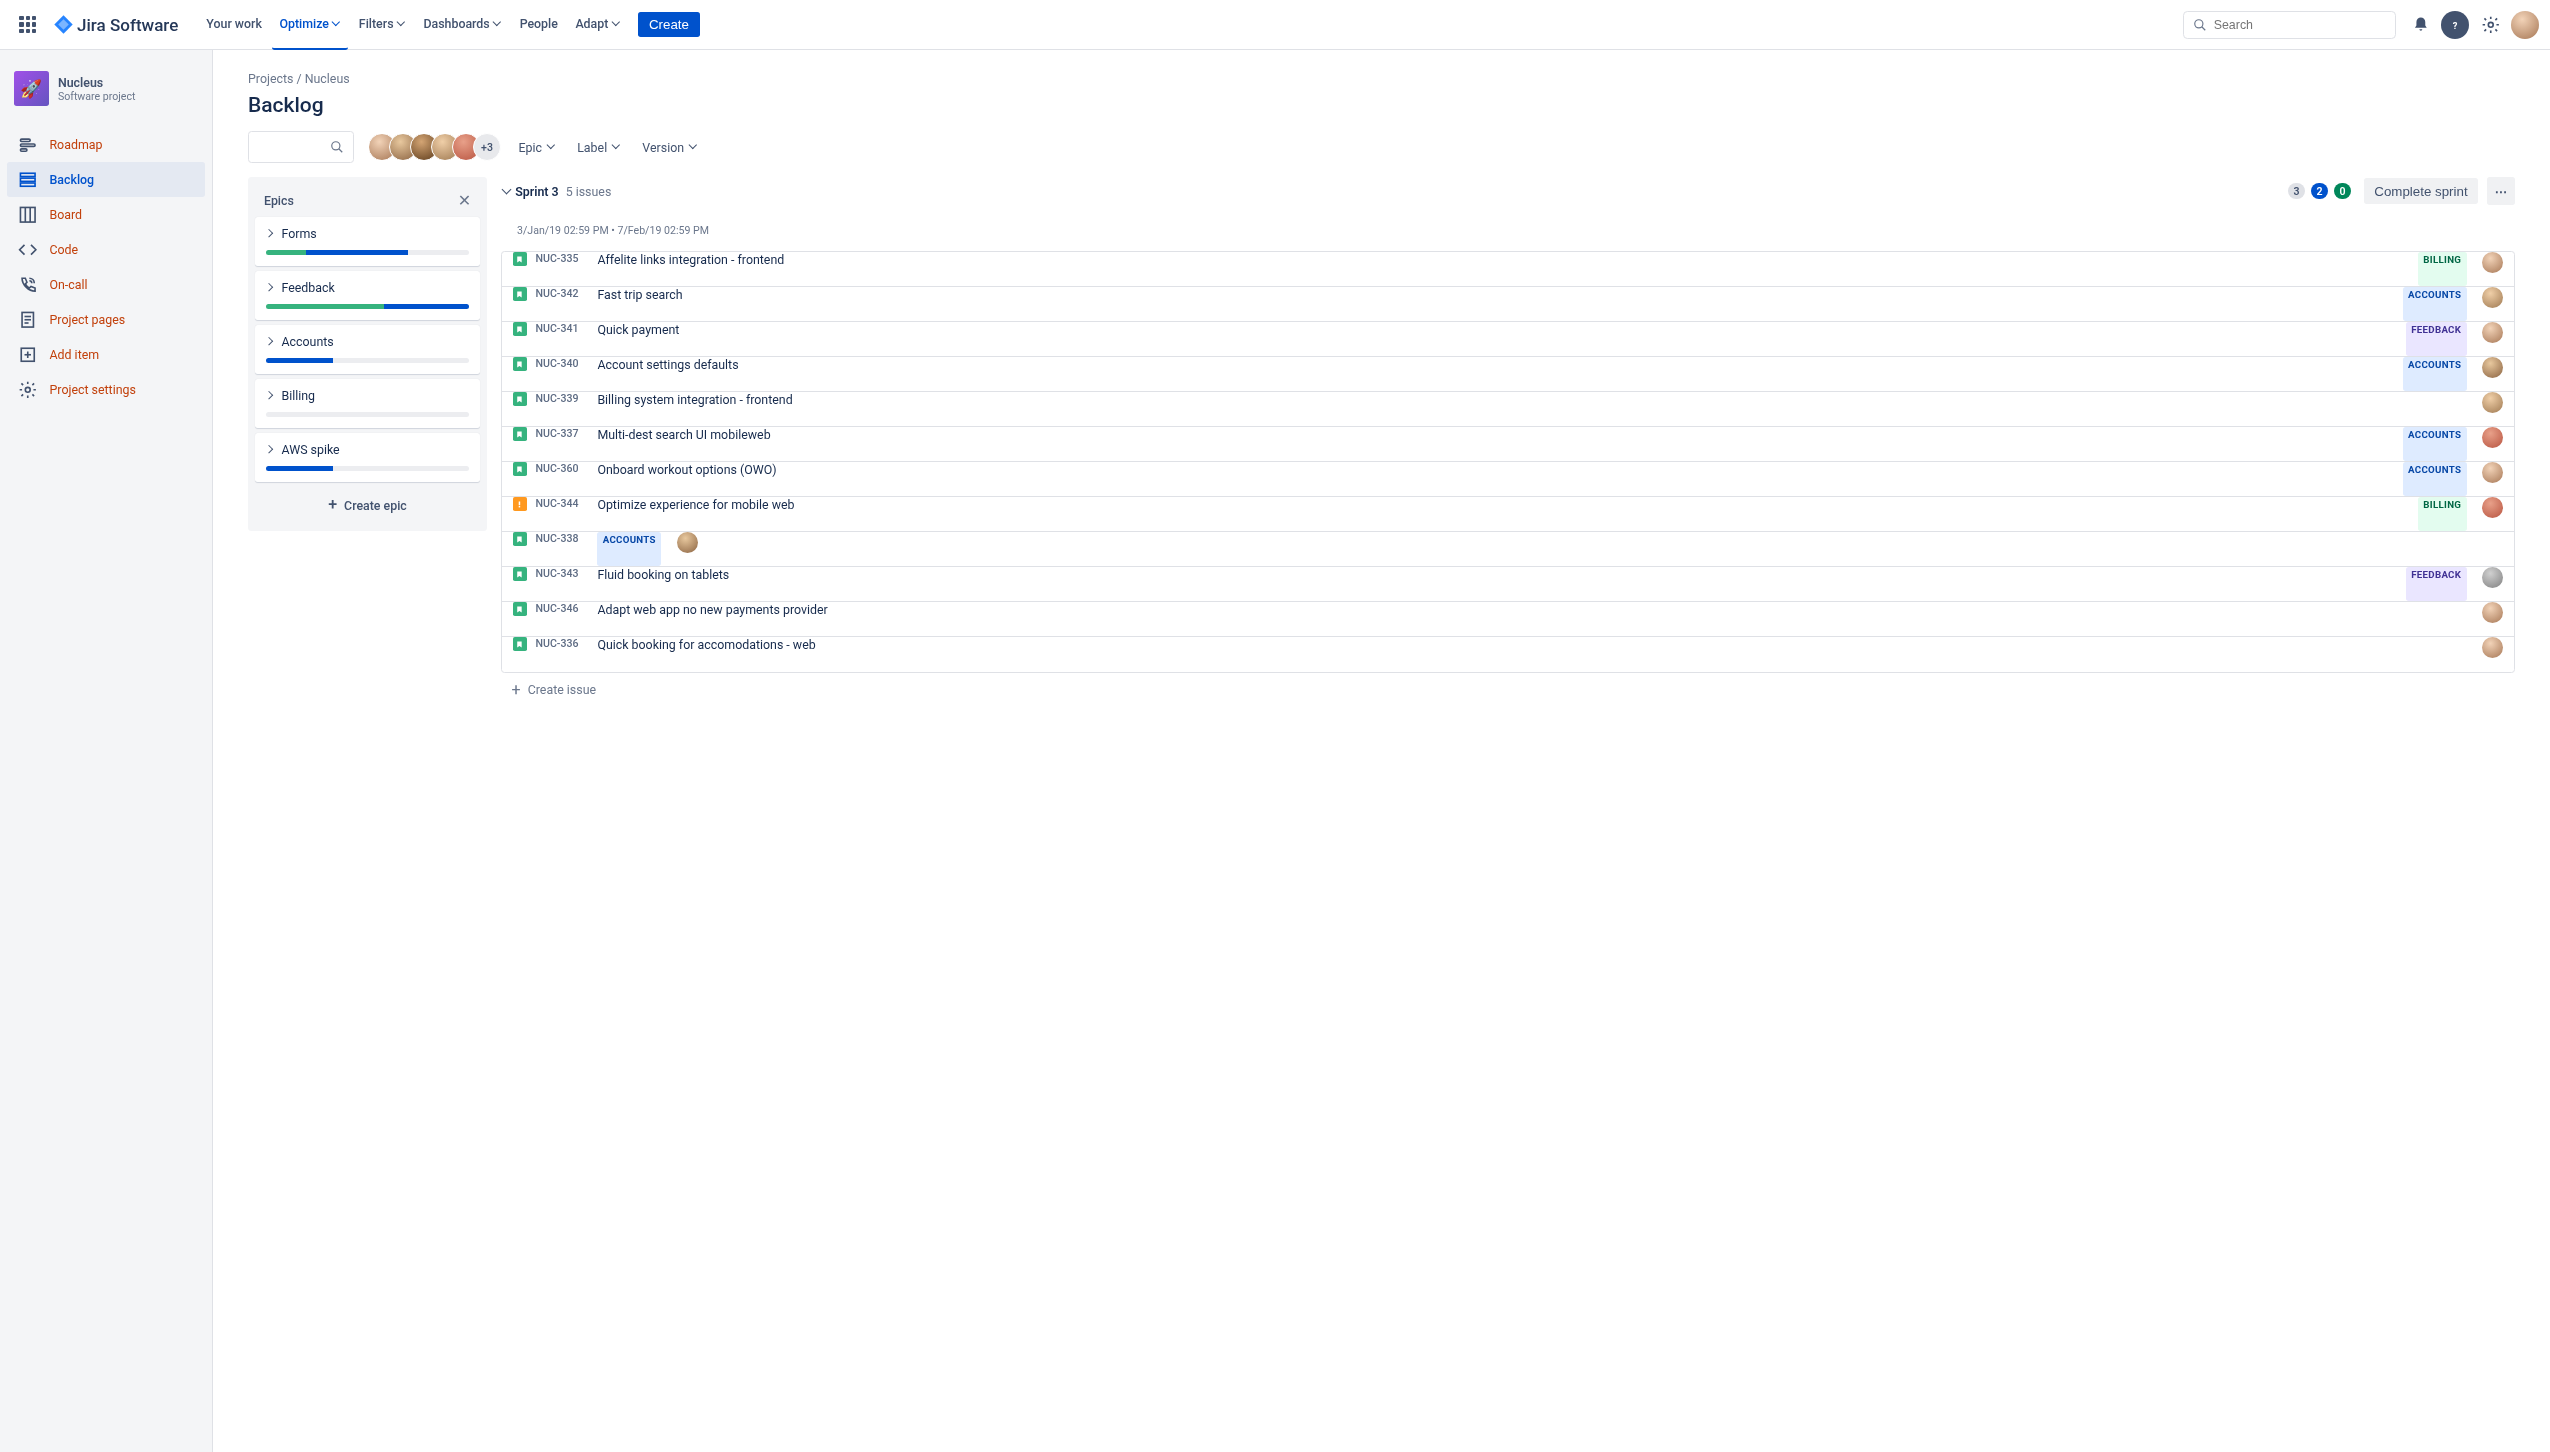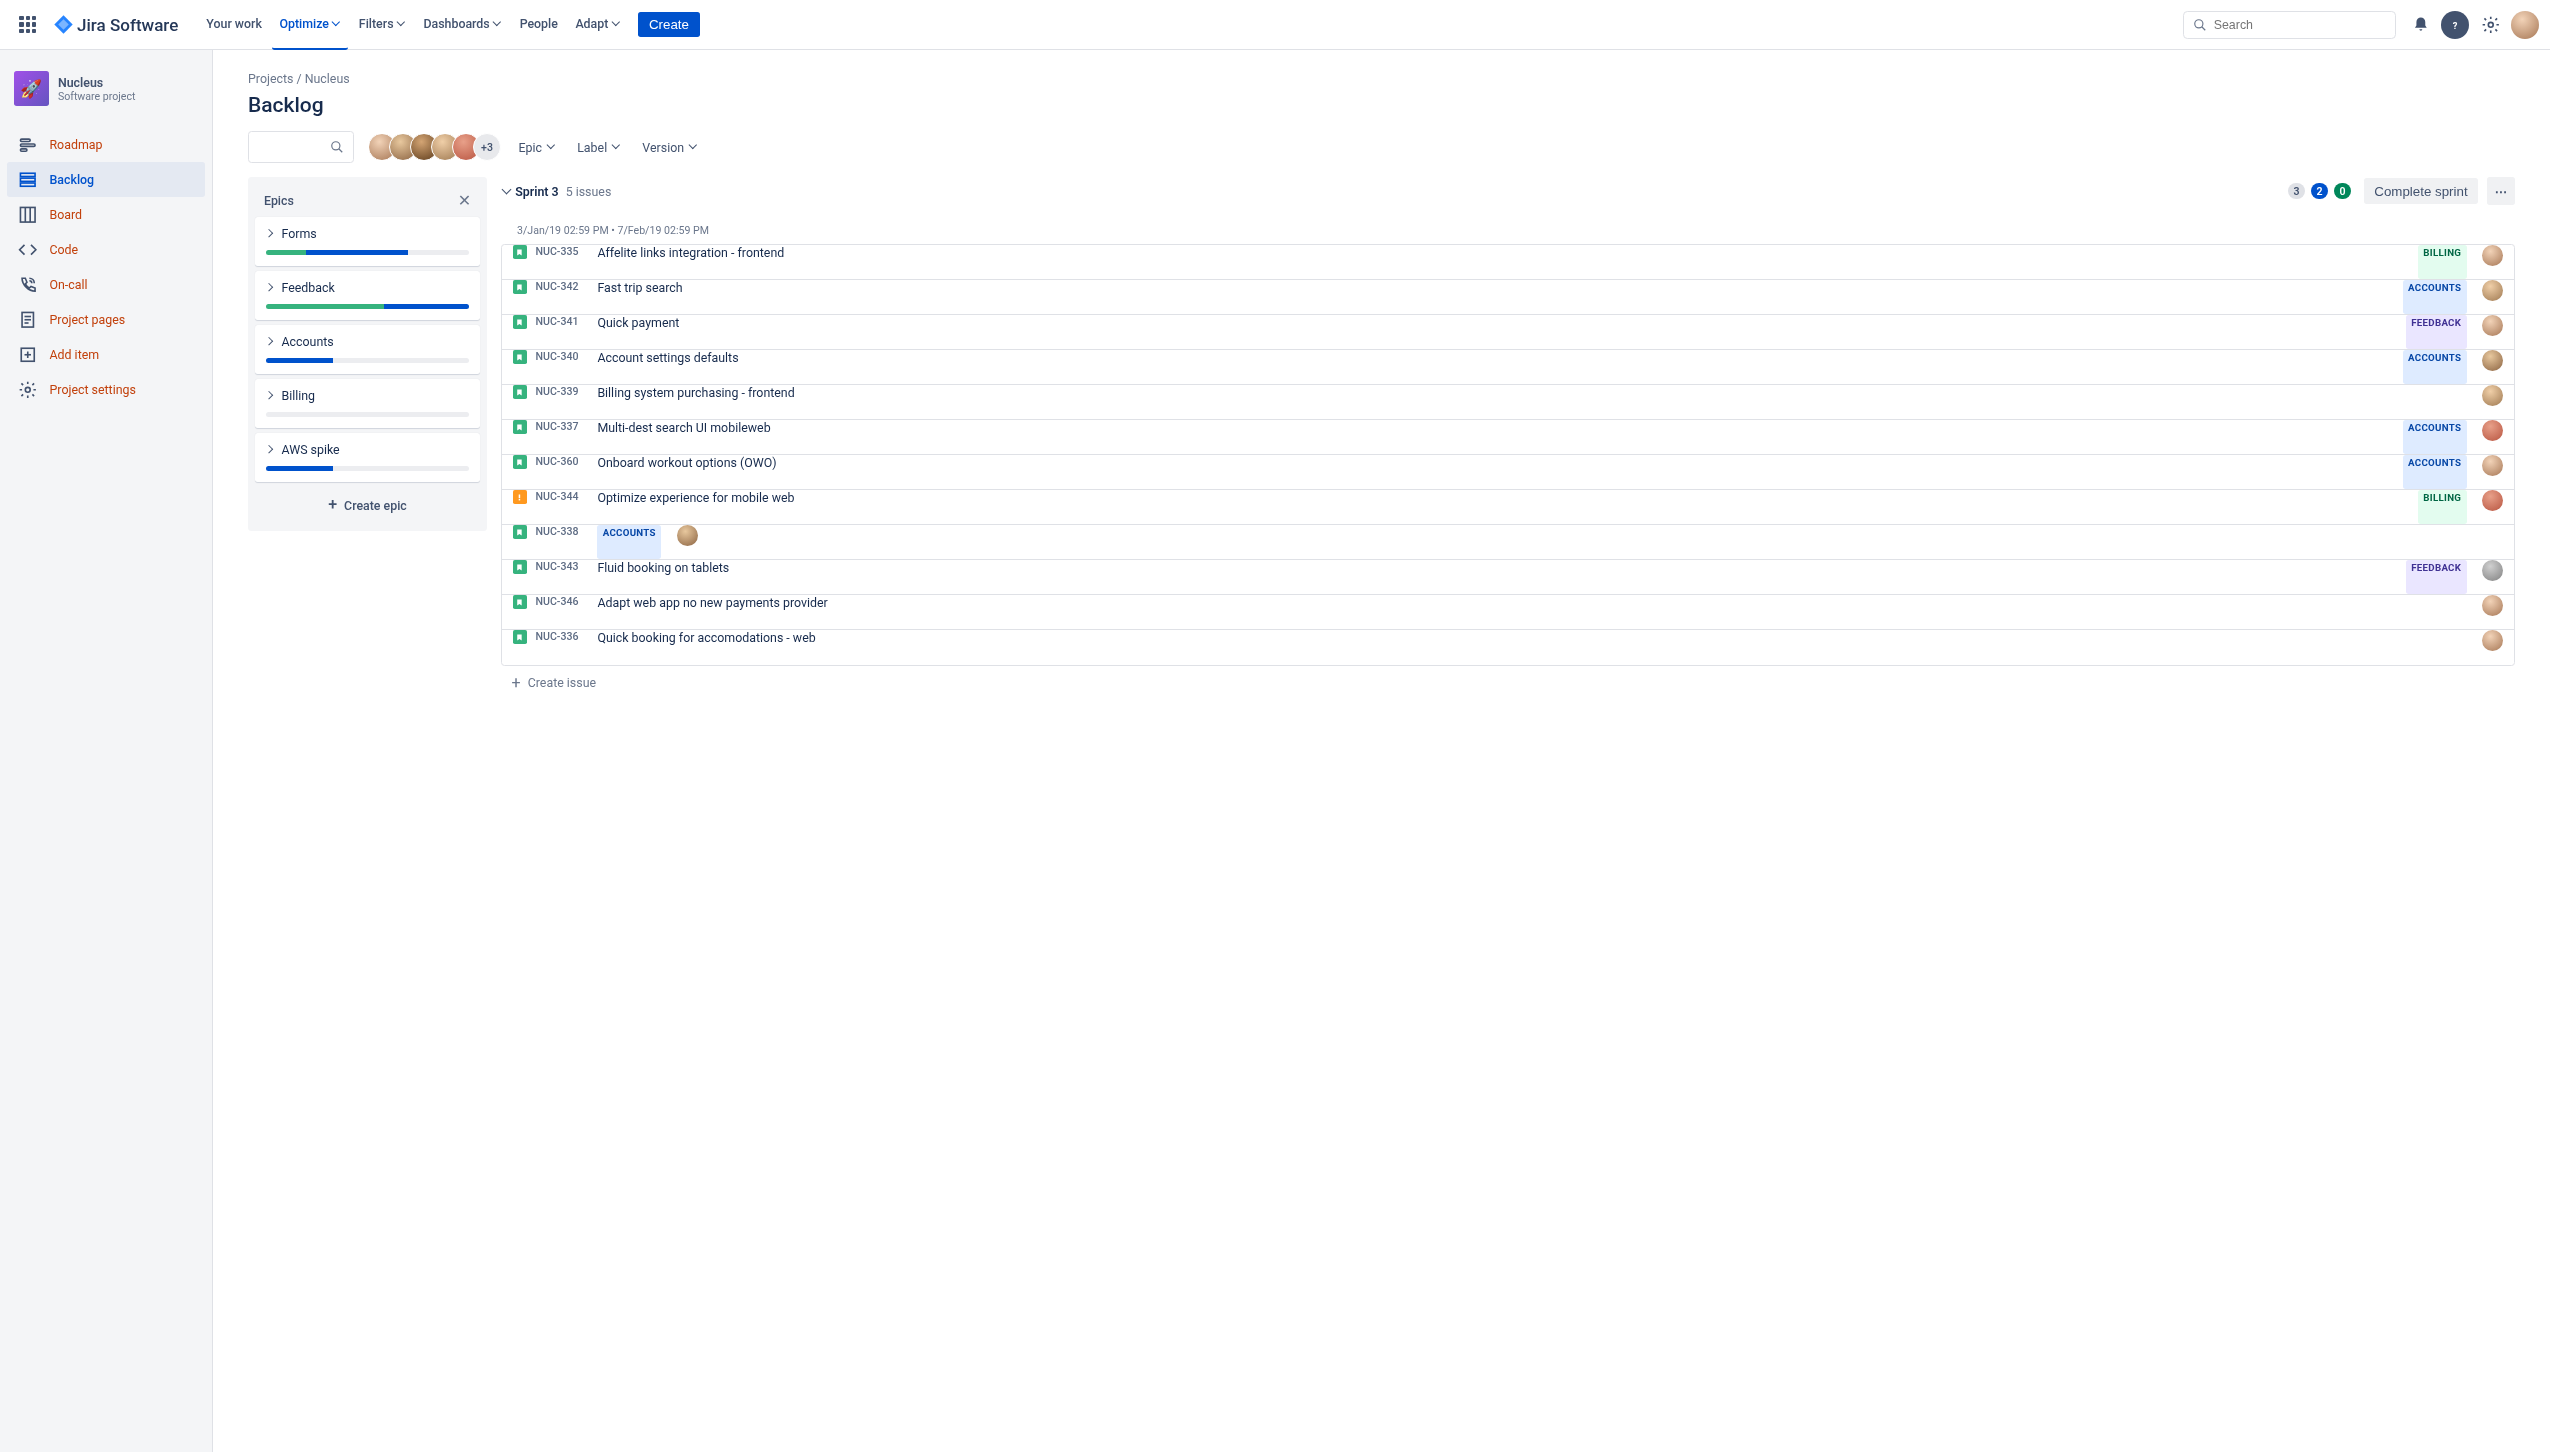--- a/index.html
+++ b/index.html
@@ -72,21 +72,21 @@
 .sprint-chevron::before { content: ""; display: inline-block; width: 6.2px; height: 6.2px; border-right: 1.8px solid #42526e; border-bottom: 1.8px solid #42526e; transform: rotate(45deg) translateY(-2.7px); }
 .sprint-name { font-weight: 600; }
 .sprint-count { color: #6b778c; }
 .sprint-right { margin-left: auto; display: flex; align-items: center; gap: 5.3px; }
 .pill { min-width: 17.7px; height: 16px; padding: 0 5.3px; border-radius: 8.9px; font-size: 10.6px; font-weight: 600; display: inline-flex; align-items: center; justify-content: center; color: #fff; }
 .pill.gray { background: #dfe1e6; color: #42526e; }
 .pill.blue { background: #0052cc; }
 .pill.green { background: #00875a; }
 .complete-btn { background: #f0f1f3; padding: 5.3px 10.6px; border-radius: 2.7px; font-weight: 500; color: #42526e; margin-left: 7px; border: none; cursor: pointer; }
 .more-btn { background: #f0f1f3; width: 28px; height: 28px; border-radius: 2.7px; display: flex; align-items: center; justify-content: center; color: #42526e; margin-left: 3.5px; cursor: pointer; font-weight: bold; }
-.sprint-dates { font-size: 10.6px; color: #6b778c; margin-bottom: 7px; padding-left: 16px; }
+.sprint-dates { font-size: 10.6px; color: #6b778c; margin-bottom: 14px; padding-left: 16px; }
 
 .issue-list { border: 0.9px solid #dfe1e6; border-radius: 3.5px; }
 .issue-row { display: flex; height: 35px; padding: 0 10.6px; border-bottom: 0.9px solid #dfe1e6; gap: 8.9px; cursor: pointer; }
 .issue-row:last-child { border-bottom: none; }
 .issue-type-icon { width: 14px; height: 14px; border-radius: 1.8px; display: flex; align-items: center; justify-content: center; flex-shrink: 0; }
 .issue-type-icon.story { background: #36b37e; }
 .issue-type-icon.risk { background: #ff991f; }
 .issue-type-icon.task { background: #36b37e; }
 .issue-type-icon svg { width: 8.9px; height: 8.9px; }
 .issue-key { font-size: 10.6px; color: #5e6c84; font-weight: 500; width: 53px; flex-shrink: 0; }
@@ -435,21 +435,21 @@
     <span class="epic-badge ACCOUNTS">ACCOUNTS</span>
     <span class="row-avatar av2"></span>
             </div>
             <div class="issue-row">
     <span class="issue-type-icon story">
                 <svg viewBox="0 0 12 12">
                   <path fill="#fff" d="M3 2 H9 V10 L6 8 L3 10 Z"></path>
                 </svg>
               </span>
     <span class="issue-key">NUC-339</span>
-    <span class="issue-summary">Billing system purchasing - frontend</span>
+    <span class="issue-summary">Billing system integration - frontend</span>
 
     <span class="row-avatar av4"></span>
             </div>
             <div class="issue-row">
     <span class="issue-type-icon story">
                 <svg viewBox="0 0 12 12">
                   <path fill="#fff" d="M3 2 H9 V10 L6 8 L3 10 Z"></path>
                 </svg>
               </span>
     <span class="issue-key">NUC-337</span>

